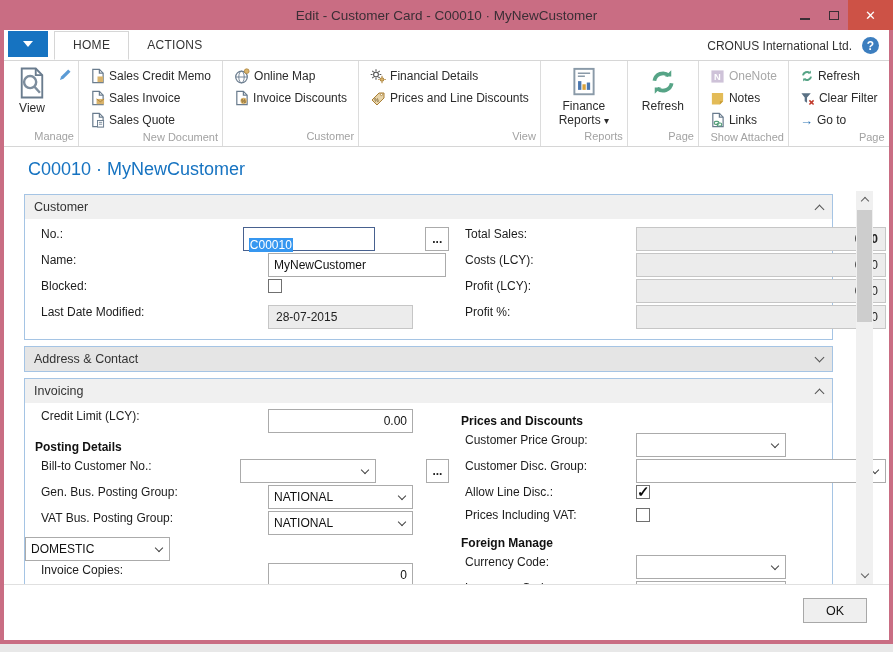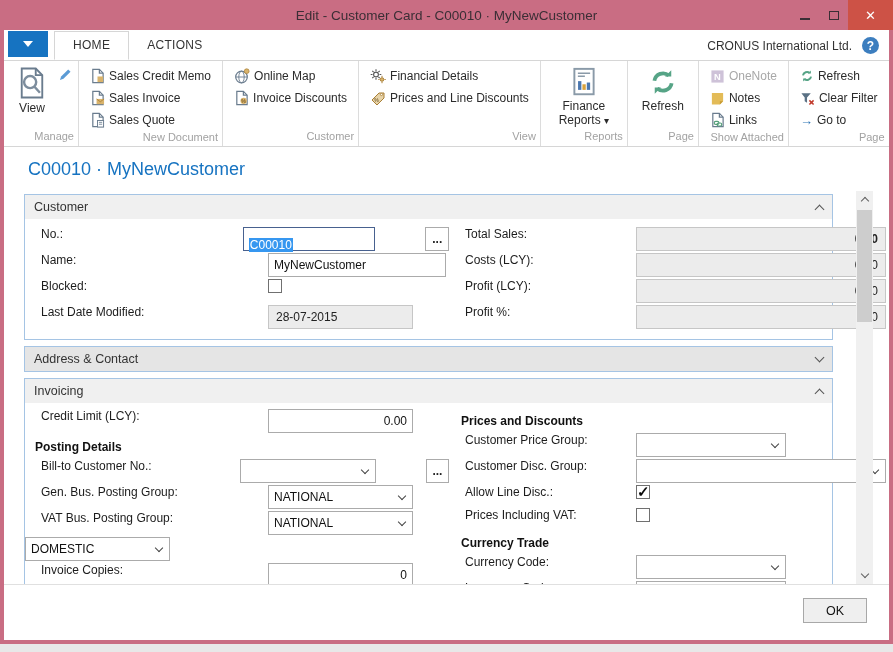--- a/index.html
+++ b/index.html
@@ -480,21 +480,21 @@
               <div class="dd w250"><span></span><span class="ddchev"></span></div>
             </div>
             <div class="frow frow-sm">
               <span class="rlabel">Allow Line Disc.:</span>
               <span class="cb" data-checked="true"></span>
             </div>
             <div class="frow frow-sm">
               <span class="rlabel">Prices Including VAT:</span>
               <span class="cb" data-checked="false"></span>
             </div>
-            <div class="subhead" style="padding-left:12px;">Currency Trade</div>
+            <div class="subhead" style="padding-left:12px;">Foreign Manage</div>
             <div class="frow">
               <span class="rlabel">Currency Code:</span>
               <div class="dd w150"><span></span><span class="ddchev"></span></div>
             </div>
             <div class="frow">
               <span class="rlabel">Language Code:</span>
               <div class="dd w150"><span>ENG</span><span class="ddchev"></span></div>
             </div>
           </div>
         </div>

